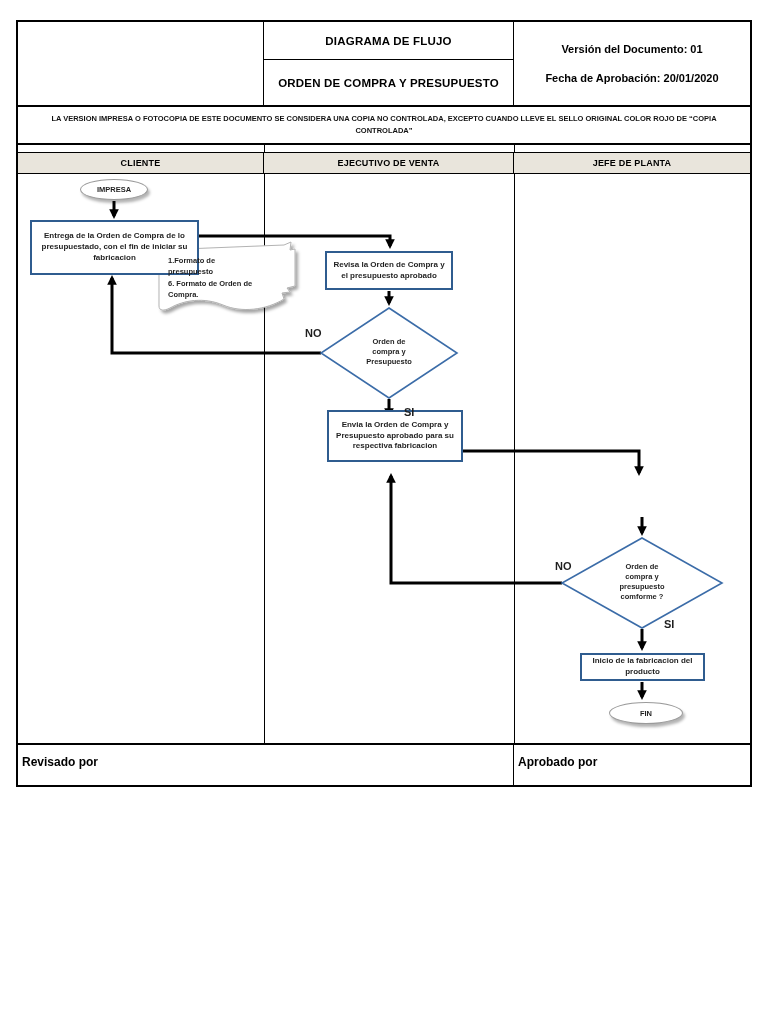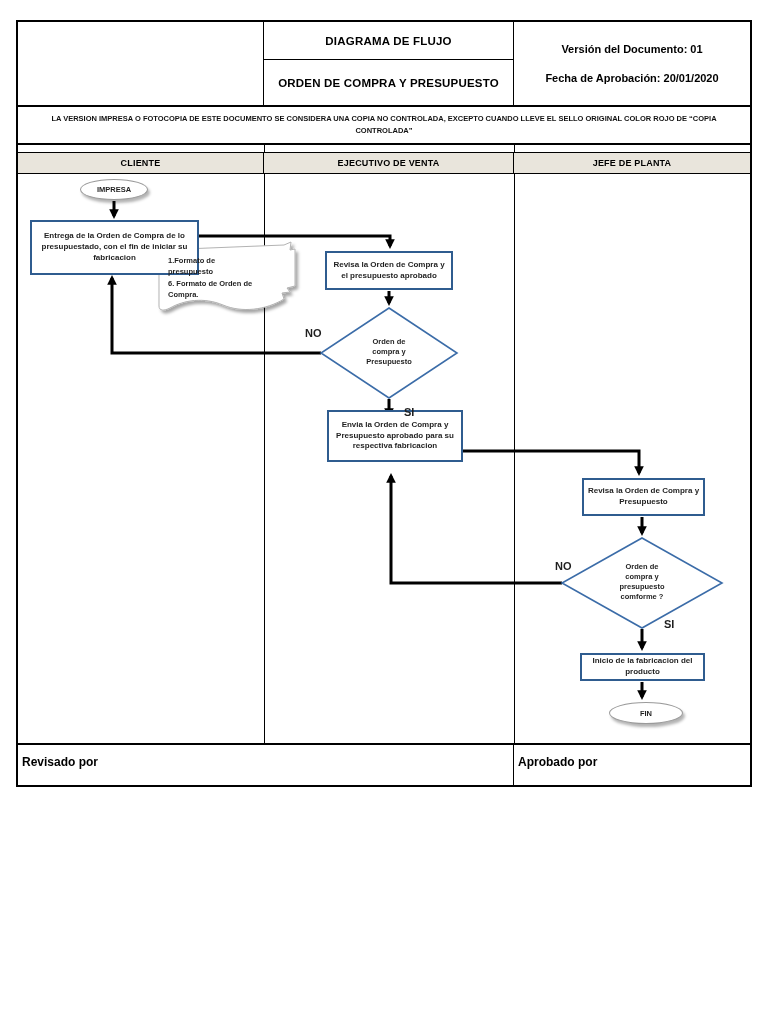--- a/index.html
+++ b/index.html
@@ -132,21 +132,20 @@
         <path d="M141,76 L266,71 L273,68 L272,76 L277,75 L277,112 L269,114 L272,118 L264,119 L266,125
                  C248,136 224,139 205,131 C186,123 166,126 152,134 C146,137 141,137 141,132 Z" fill="#fff" stroke="#b3b3b3" stroke-width="1" filter="url(#ds)"></path>
       </svg>
 
       <div class="oval" style="left:62px;top:5px;width:68px;height:21px;">IMPRESA</div>
       <div class="oval" style="left:591px;top:528px;width:74px;height:22px;">FIN</div>
 
       <div class="node" style="left:12px;top:46px;width:169px;height:55px;">Entrega de la Orden de Compra de lo presupuestado, con el fin de iniciar su fabricacion</div>
       <div class="node" style="left:307px;top:77px;width:128px;height:39px;">Revisa la Orden de Compra y el presupuesto aprobado</div>
       <div class="node" style="left:309px;top:236px;width:136px;height:52px;">Envia la Orden de Compra y Presupuesto aprobado para su respectiva fabricacion</div>
-      <div class="node" style="left:564px;top:304px;width:123px;height:38px;">Revisa la Orden de Compra y Presupuesto</div>
       <div class="node thick" style="left:562px;top:479px;width:125px;height:28px;">Inicio de la fabricacion del producto</div>
 
       <div class="noteText" style="left:150px;top:81px;width:118px;">
         <div>1.Formato de</div>
         <div>presupuesto</div>
         <div>6. Formato de Orden de</div>
         <div>Compra.</div>
       </div>
 
       <div class="dlabel" style="left:341px;top:163px;width:60px;">Orden de compra y Presupuesto</div>

